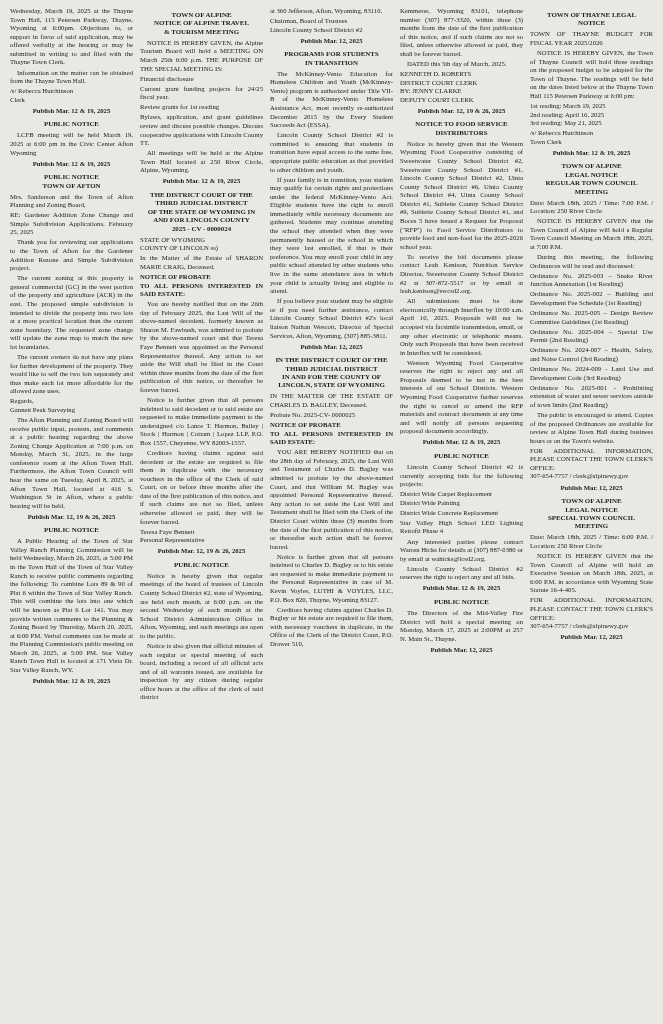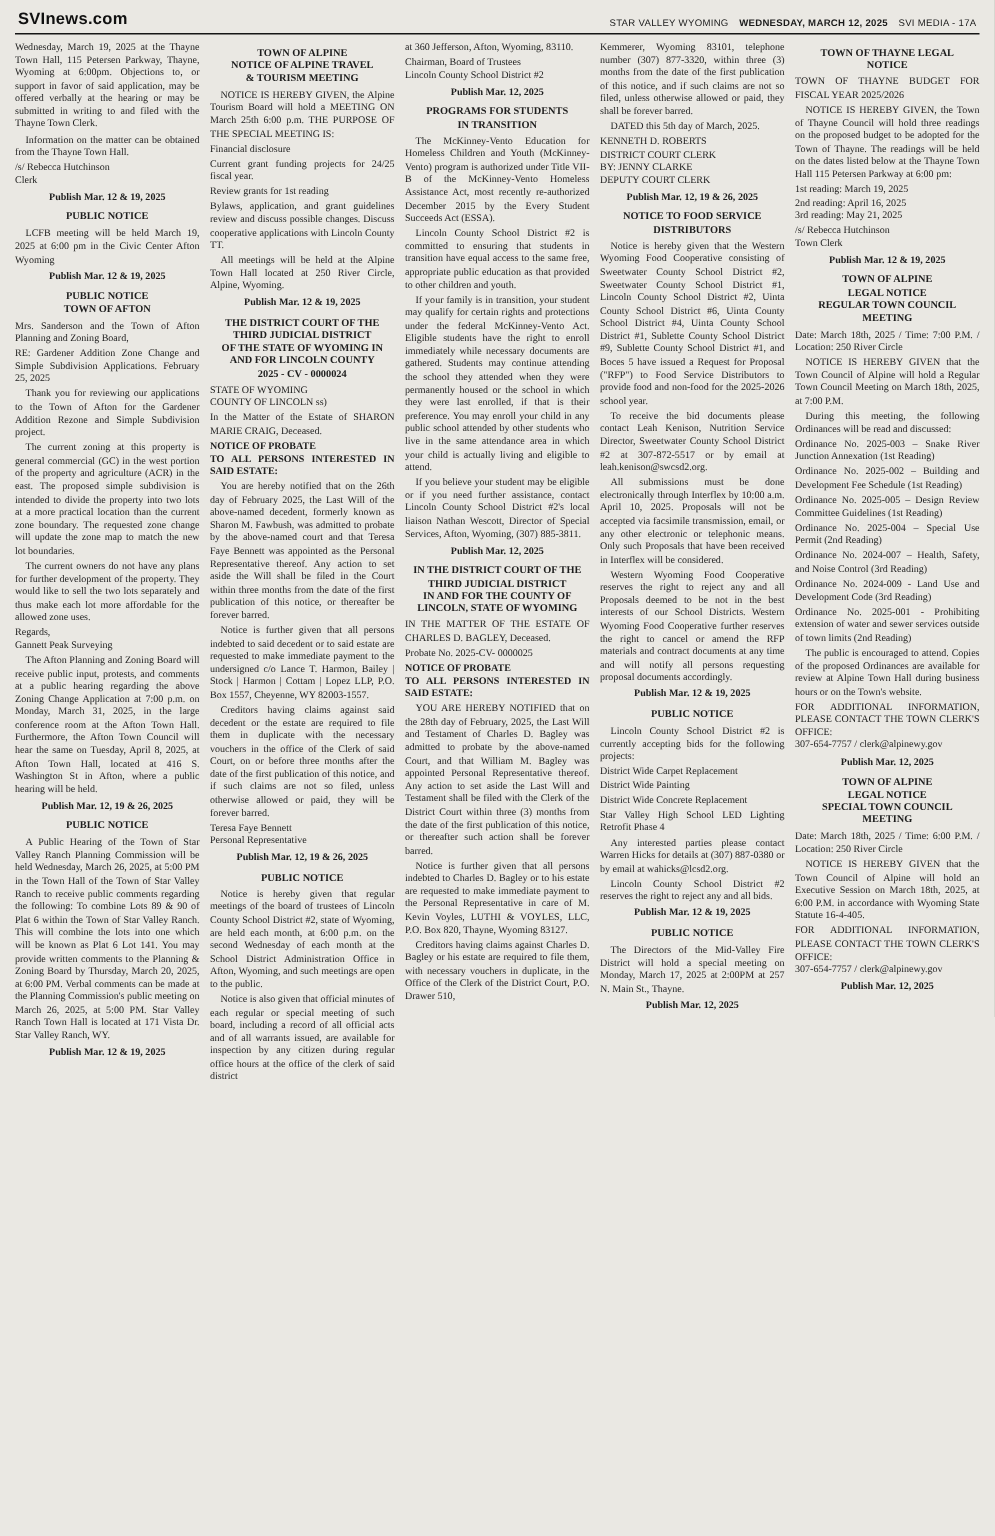--- a/index.html
+++ b/index.html
@@ -42,28 +42,20 @@
   }
   .subhead { font-weight: bold; }
   .body { text-indent: 7px; }
   .plain { }
   .publish { font-weight: bold; text-align: center; margin: 2.5px 0 5px; }
 </style>
 </head>
 <body>
 
 <div class="page">
-  <header class="page-header">
-    <div class="masthead">SVInews.com</div>
-    <div class="header-right">
-      <span>STAR VALLEY WYOMING</span>
-      <span class="header-date">WEDNESDAY, MARCH 12, 2025</span>
-      <span>SVI MEDIA - 17A</span>
-    </div>
-  </header>
   <main class="columns" id="columns">
       <div class="col">
         <p class="blk plain">Wednesday, March 19, 2025 at the Thayne Town Hall, 115 Petersen Parkway, Thayne, Wyoming at 6:00pm. Objections to, or support in favor of said application, may be offered verbally at the hearing or may be submitted in writing to and filed with the Thayne Town Clerk.</p>
         <p class="blk body">Information on the matter can be obtained from the Thayne Town Hall.</p>
         <p class="blk plain">/s/ Rebecca Hutchinson
 Clerk</p>
         <p class="blk publish">Publish Mar. 12 &amp; 19, 2025</p>
         <p class="blk heading">PUBLIC NOTICE</p>
         <p class="blk body">LCFB meeting will be held March 19, 2025 at 6:00 pm in the Civic Center Afton Wyoming</p>
         <p class="blk publish">Publish Mar. 12 &amp; 19, 2025</p>

